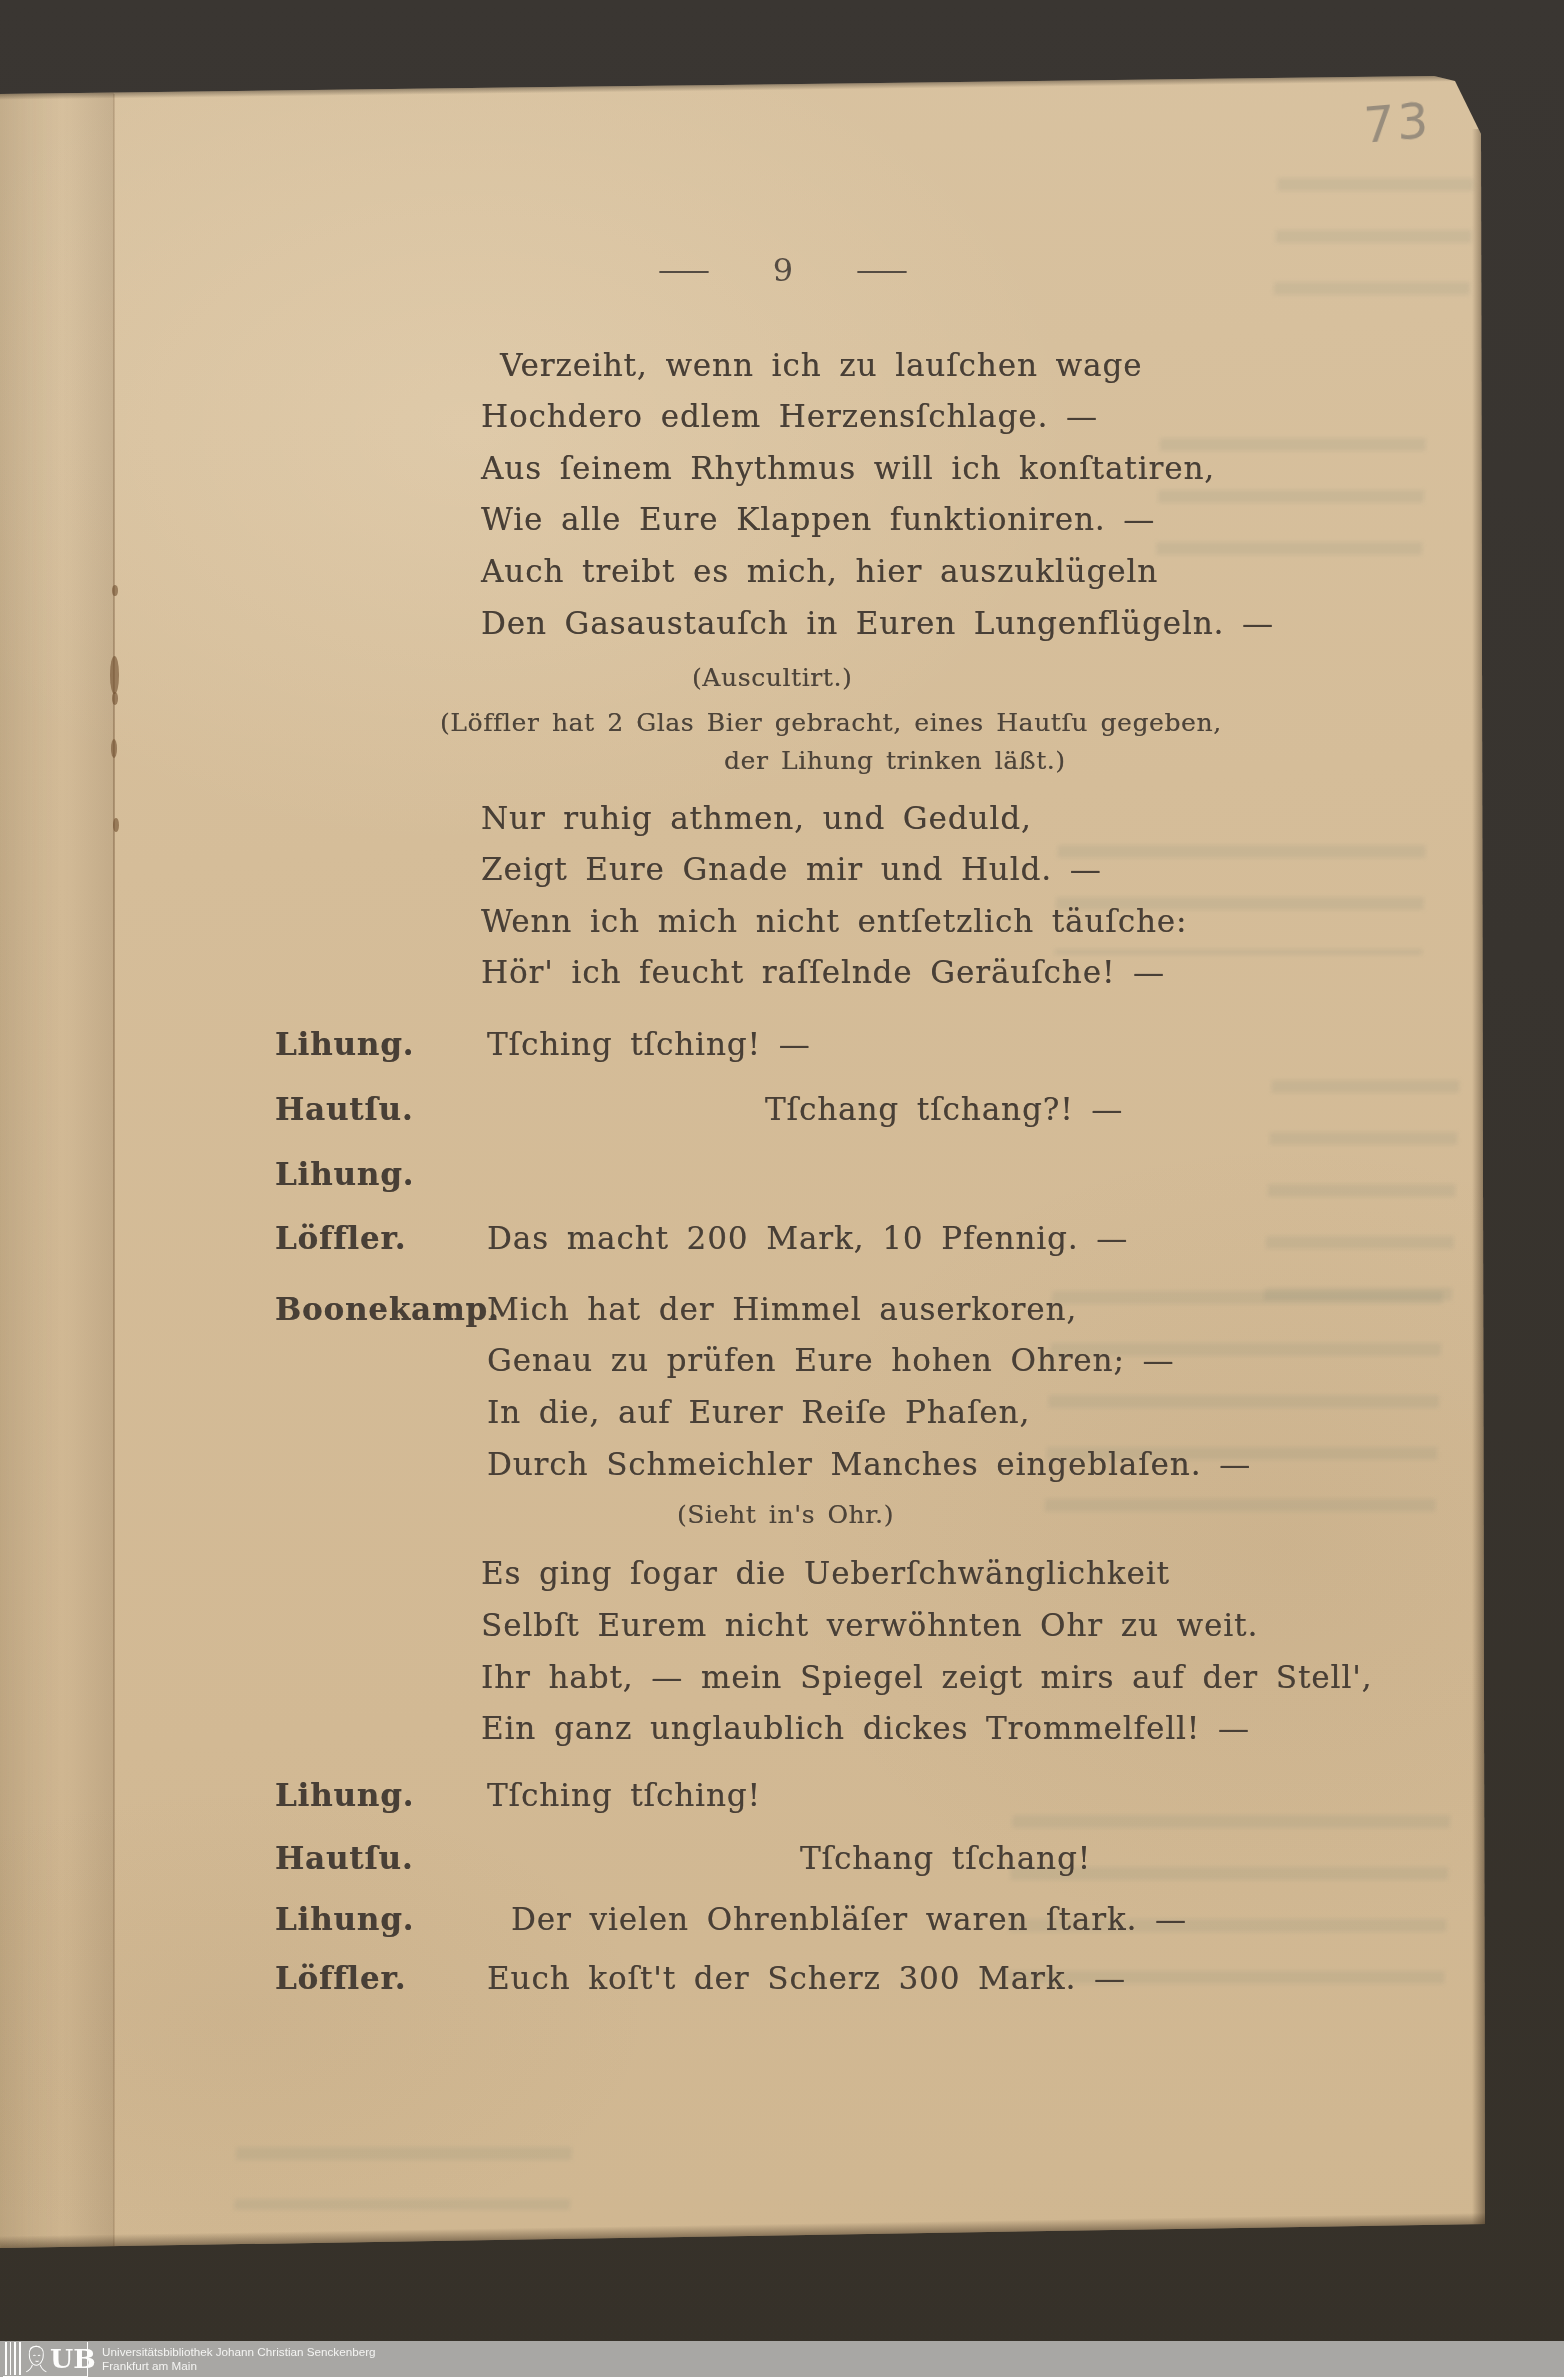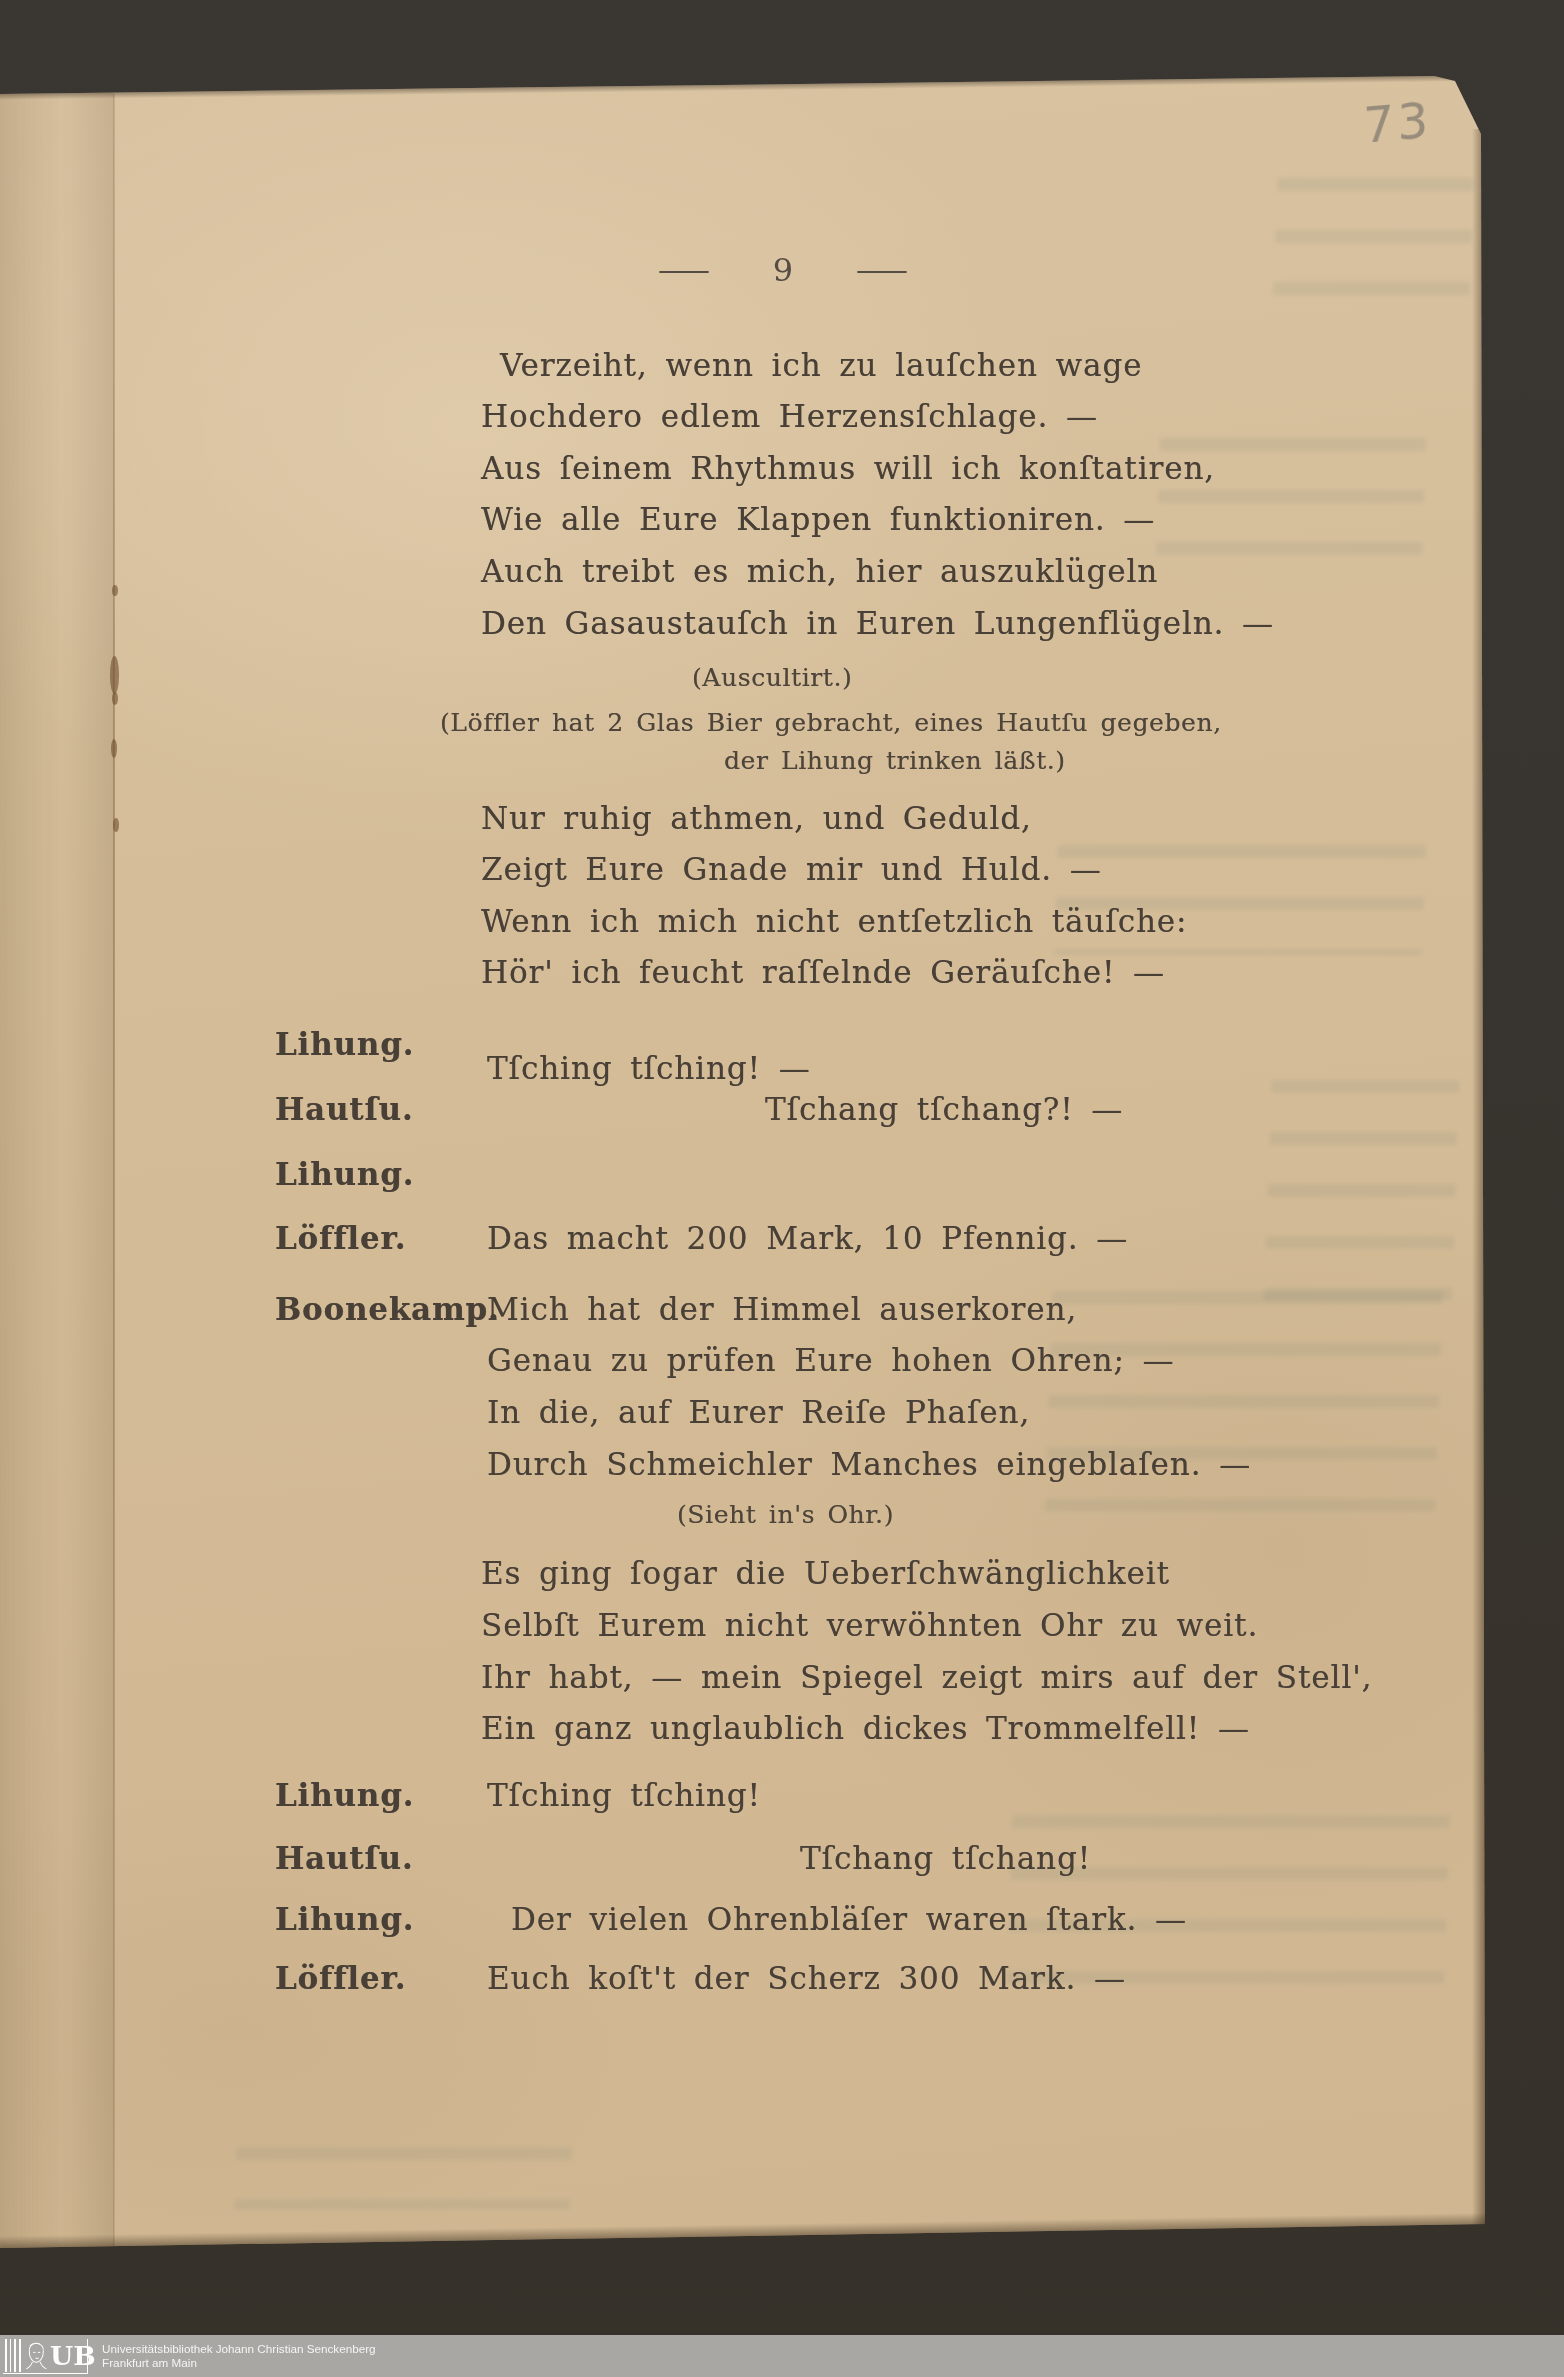--- a/index.html
+++ b/index.html
@@ -71,21 +71,21 @@
   .pagenum-row .dash{display:inline-block;transform:scaleX(1.8);}
   .pagenum-row .num{font-size:32px;}
   .penciled{
     position:absolute;left:1363px;top:95px;
     font-family:"DejaVu Sans",sans-serif;font-size:49px;letter-spacing:3.1px;
     color:#8d8477;opacity:.85;transform:rotate(-5deg) skewX(-4deg);
     filter:blur(0.3px);
   }
   
   .footer{
-    position:absolute;left:0;bottom:0;width:1565px;height:42px;
+    position:absolute;left:0;bottom:0;width:1565px;height:36px;
     background:#a8a7a4;display:flex;align-items:center;
   }
   .ub-logo{
     position:relative;margin-left:3.1px;width:84px;height:34px;
     border-bottom:1.6px solid #fdfdfc;border-right:1.6px solid #fdfdfc;
     display:flex;align-items:center;
   }
   .ub-lines{position:absolute;left:1.6px;top:0;width:17px;height:33px;
     background:repeating-linear-gradient(to right,#fdfdfc 0 1.6px,rgba(0,0,0,0) 1.6px 4.7px);}
   .ub-portrait{position:absolute;left:20.3px;top:2.3px;}
@@ -138,21 +138,21 @@
     <div class="txt stage" style="left:692px;top:663px;">(Auscultirt.)</div>
     <div class="txt stage" style="left:440px;top:708px;">(Löffler hat 2 Glas Bier gebracht, eines Hautſu gegeben,</div>
     <div class="txt stage" style="left:724px;top:746px;">der Lihung trinken läßt.)</div>
 
     <div class="txt verse" style="left:481px;top:800px;text-align:center;">Nur ruhig athmen, und Geduld,</div>
     <div class="txt verse" style="left:481px;top:851px;">Zeigt Eure Gnade mir und Huld. —</div>
     <div class="txt verse" style="left:481px;top:903px;">Wenn ich mich nicht entſetzlich täuſche:</div>
     <div class="txt verse" style="left:481px;top:954px;">Hör' ich feucht raſſelnde Geräuſche! —</div>
 
     <div class="txt speaker" style="left:275px;top:1026px;">Lihung.</div>
-    <div class="txt dialog" style="left:487px;top:1026px;margin-top:24px;">Tſching tſching! —</div>
+    <div class="txt dialog" style="left:487px;top:1026px;">Tſching tſching! —</div>
 
     <div class="txt speaker" style="left:275px;top:1091px;">Hautſu.</div>
     <div class="txt dialog" style="left:765px;top:1091px;">Tſchang tſchang?! —</div>
 
     <div class="txt speaker" style="left:275px;top:1156px;">Lihung.</div>
 
     <div class="txt speaker" style="left:275px;top:1220px;">Löffler.</div>
     <div class="txt dialog" style="left:487px;top:1220px;">Das macht 200 Mark, 10 Pfennig. —</div>
 
     <div class="txt speaker" style="left:275px;top:1291px;">Boonekamp.</div>

